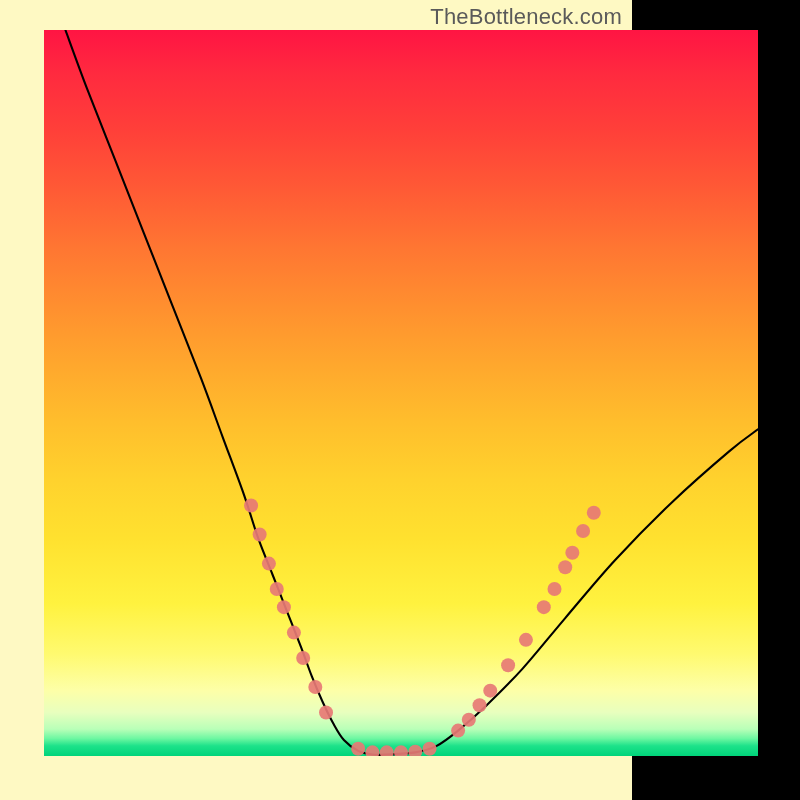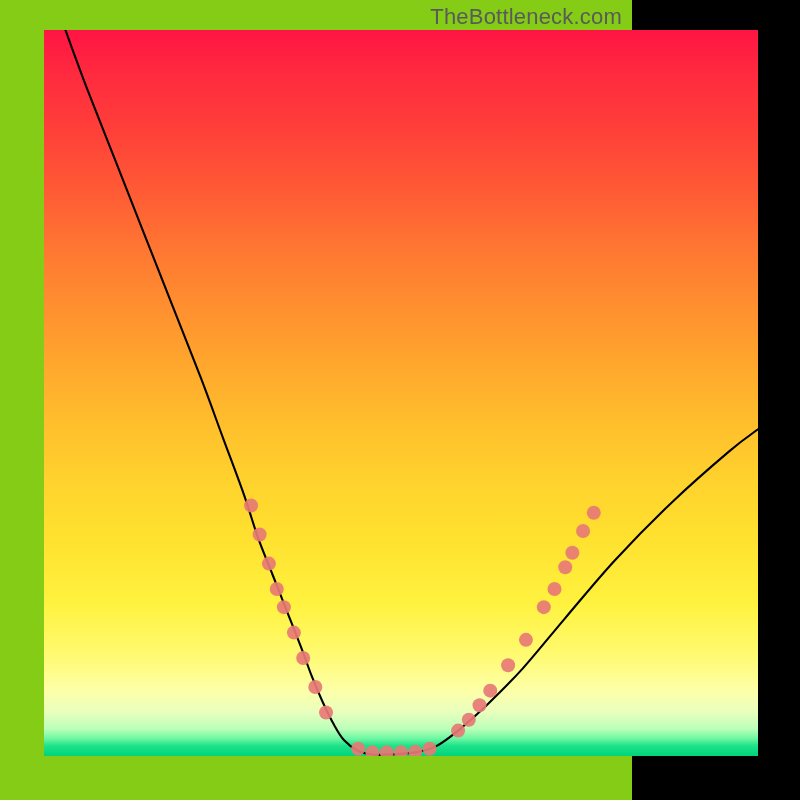--- a/index.html
+++ b/index.html
@@ -8,21 +8,21 @@
     width: 800px;
     height: 800px;
     overflow: hidden;
     font-family: Arial, Helvetica, sans-serif;
     background: #000;
   }
   .stage {
     position: relative;
     width: 632px;
     height: 800px;
-    background: #84cc16;
+    background: #fef9c3;
   }
   .watermark {
     position: absolute;
     top: 4px;
     right: 10px;
     color: #5a5a5a;
     font-size: 22px;
     font-weight: 400;
     letter-spacing: 0.2px;
     z-index: 5;

